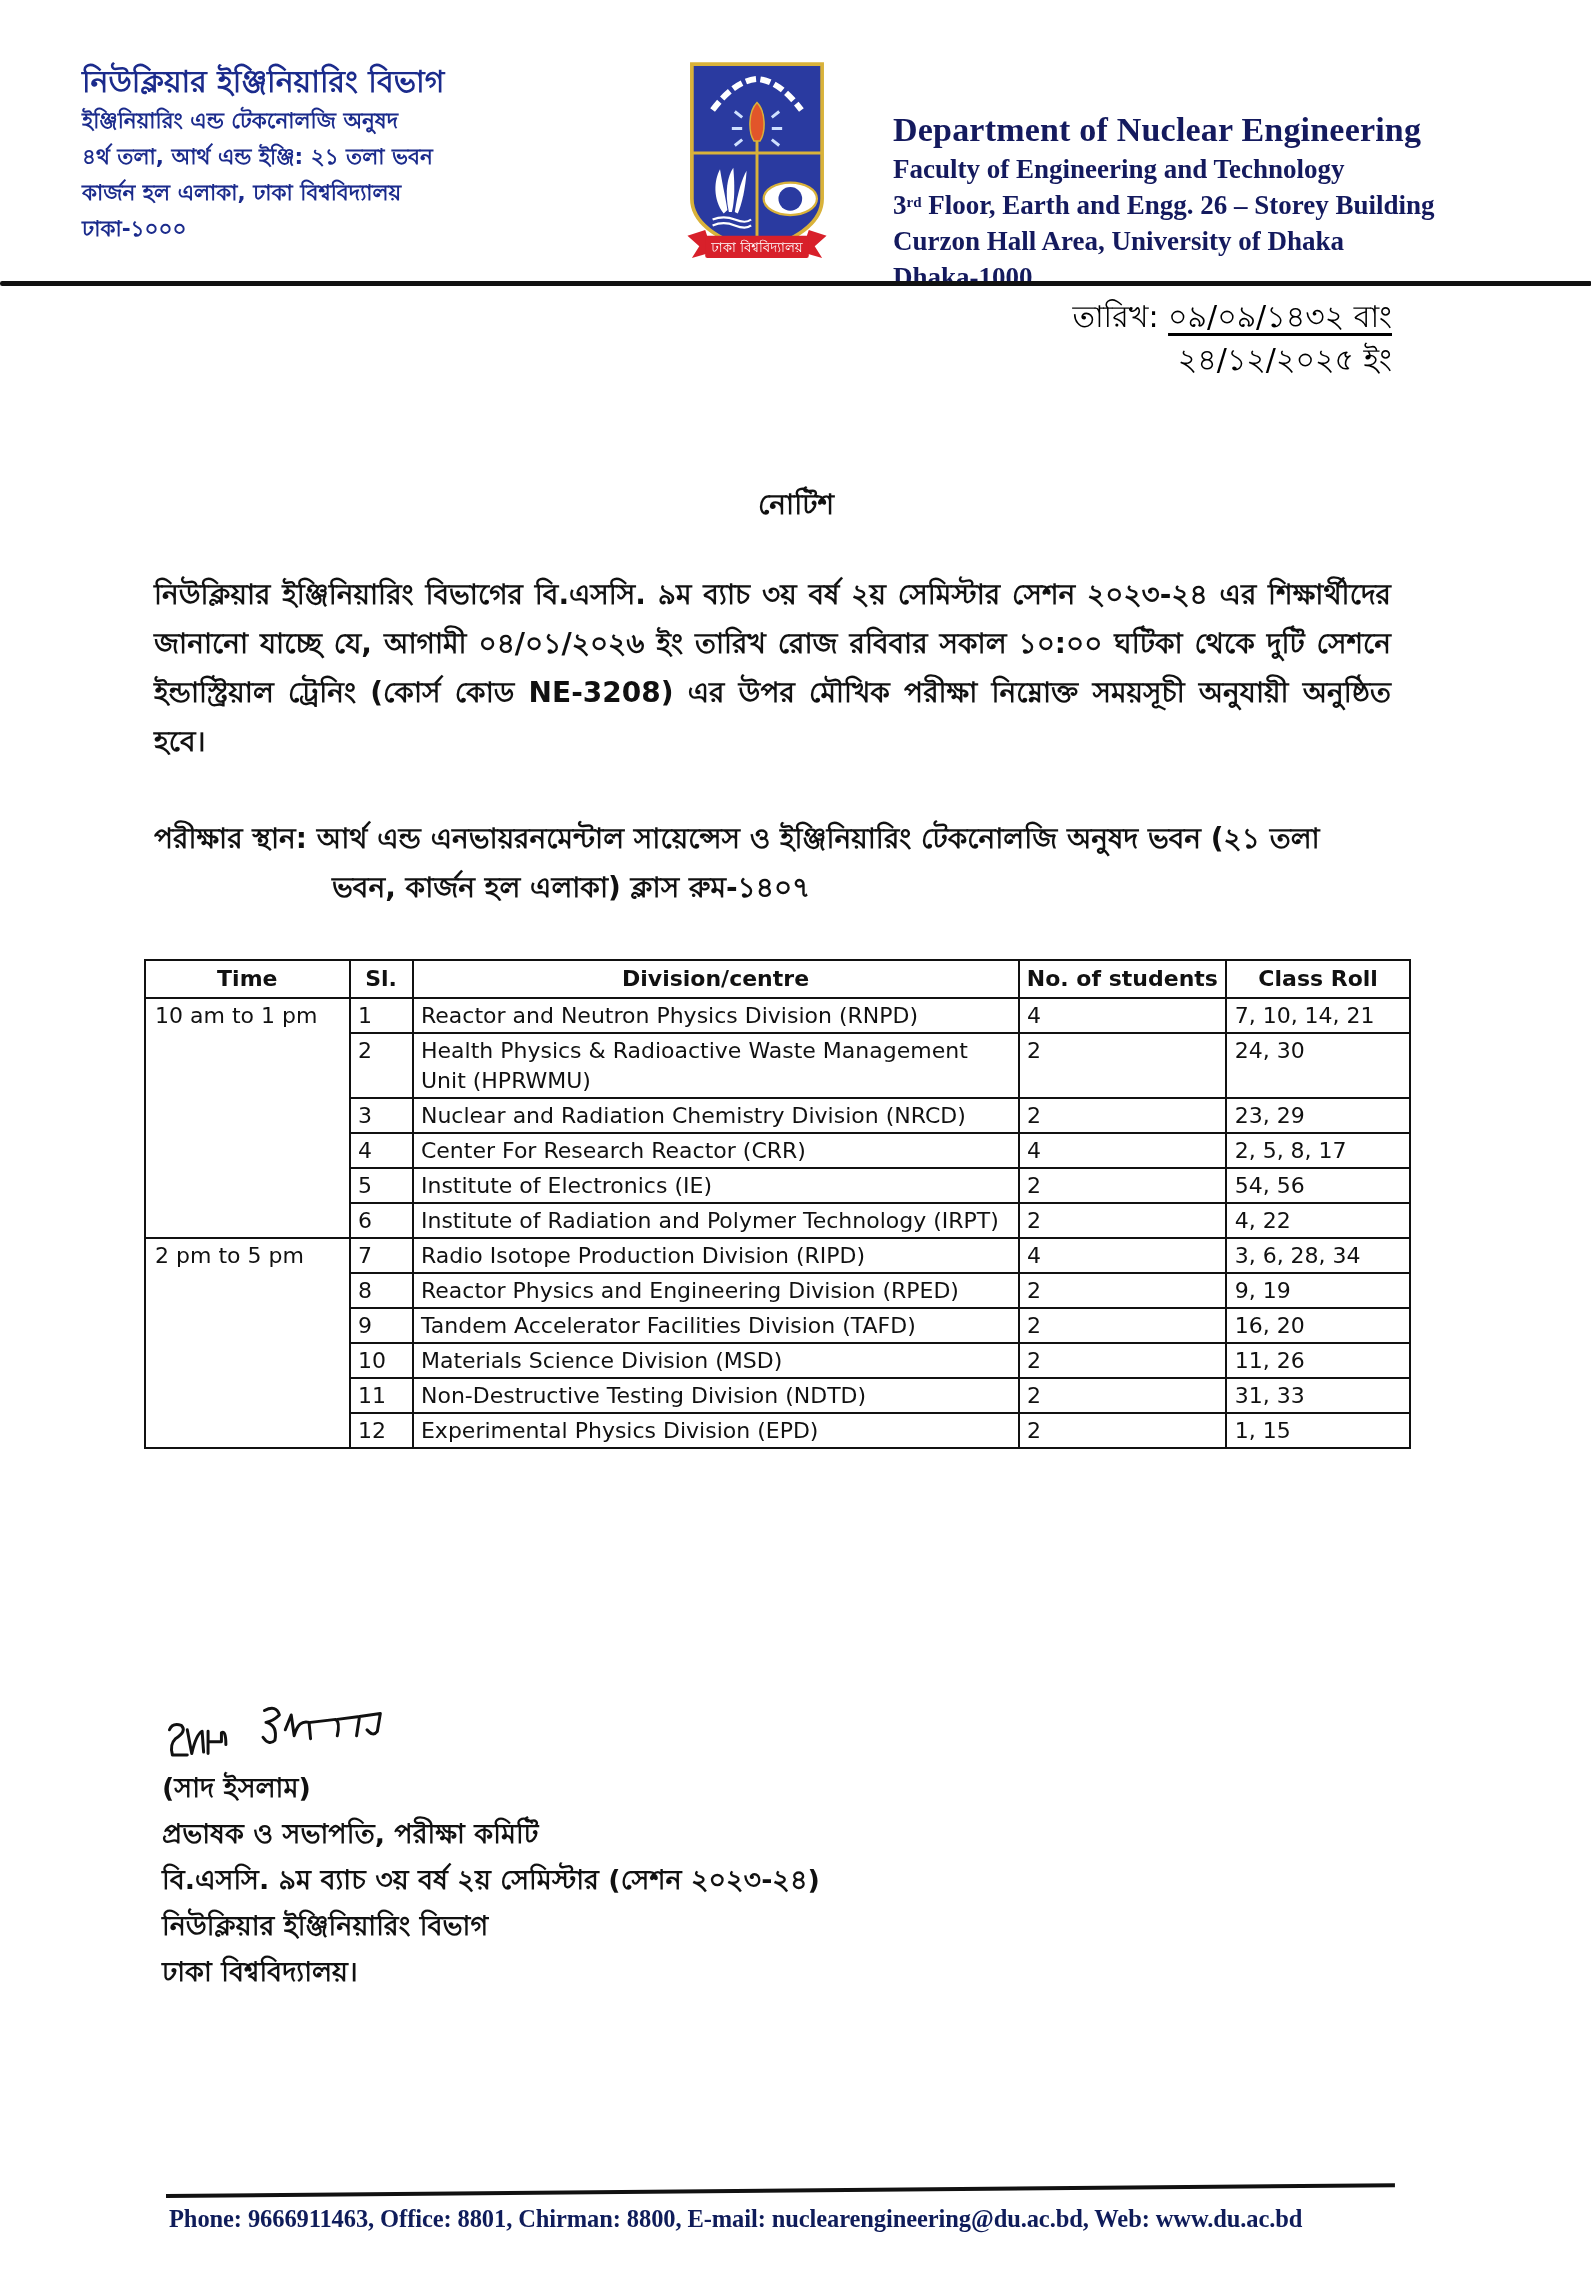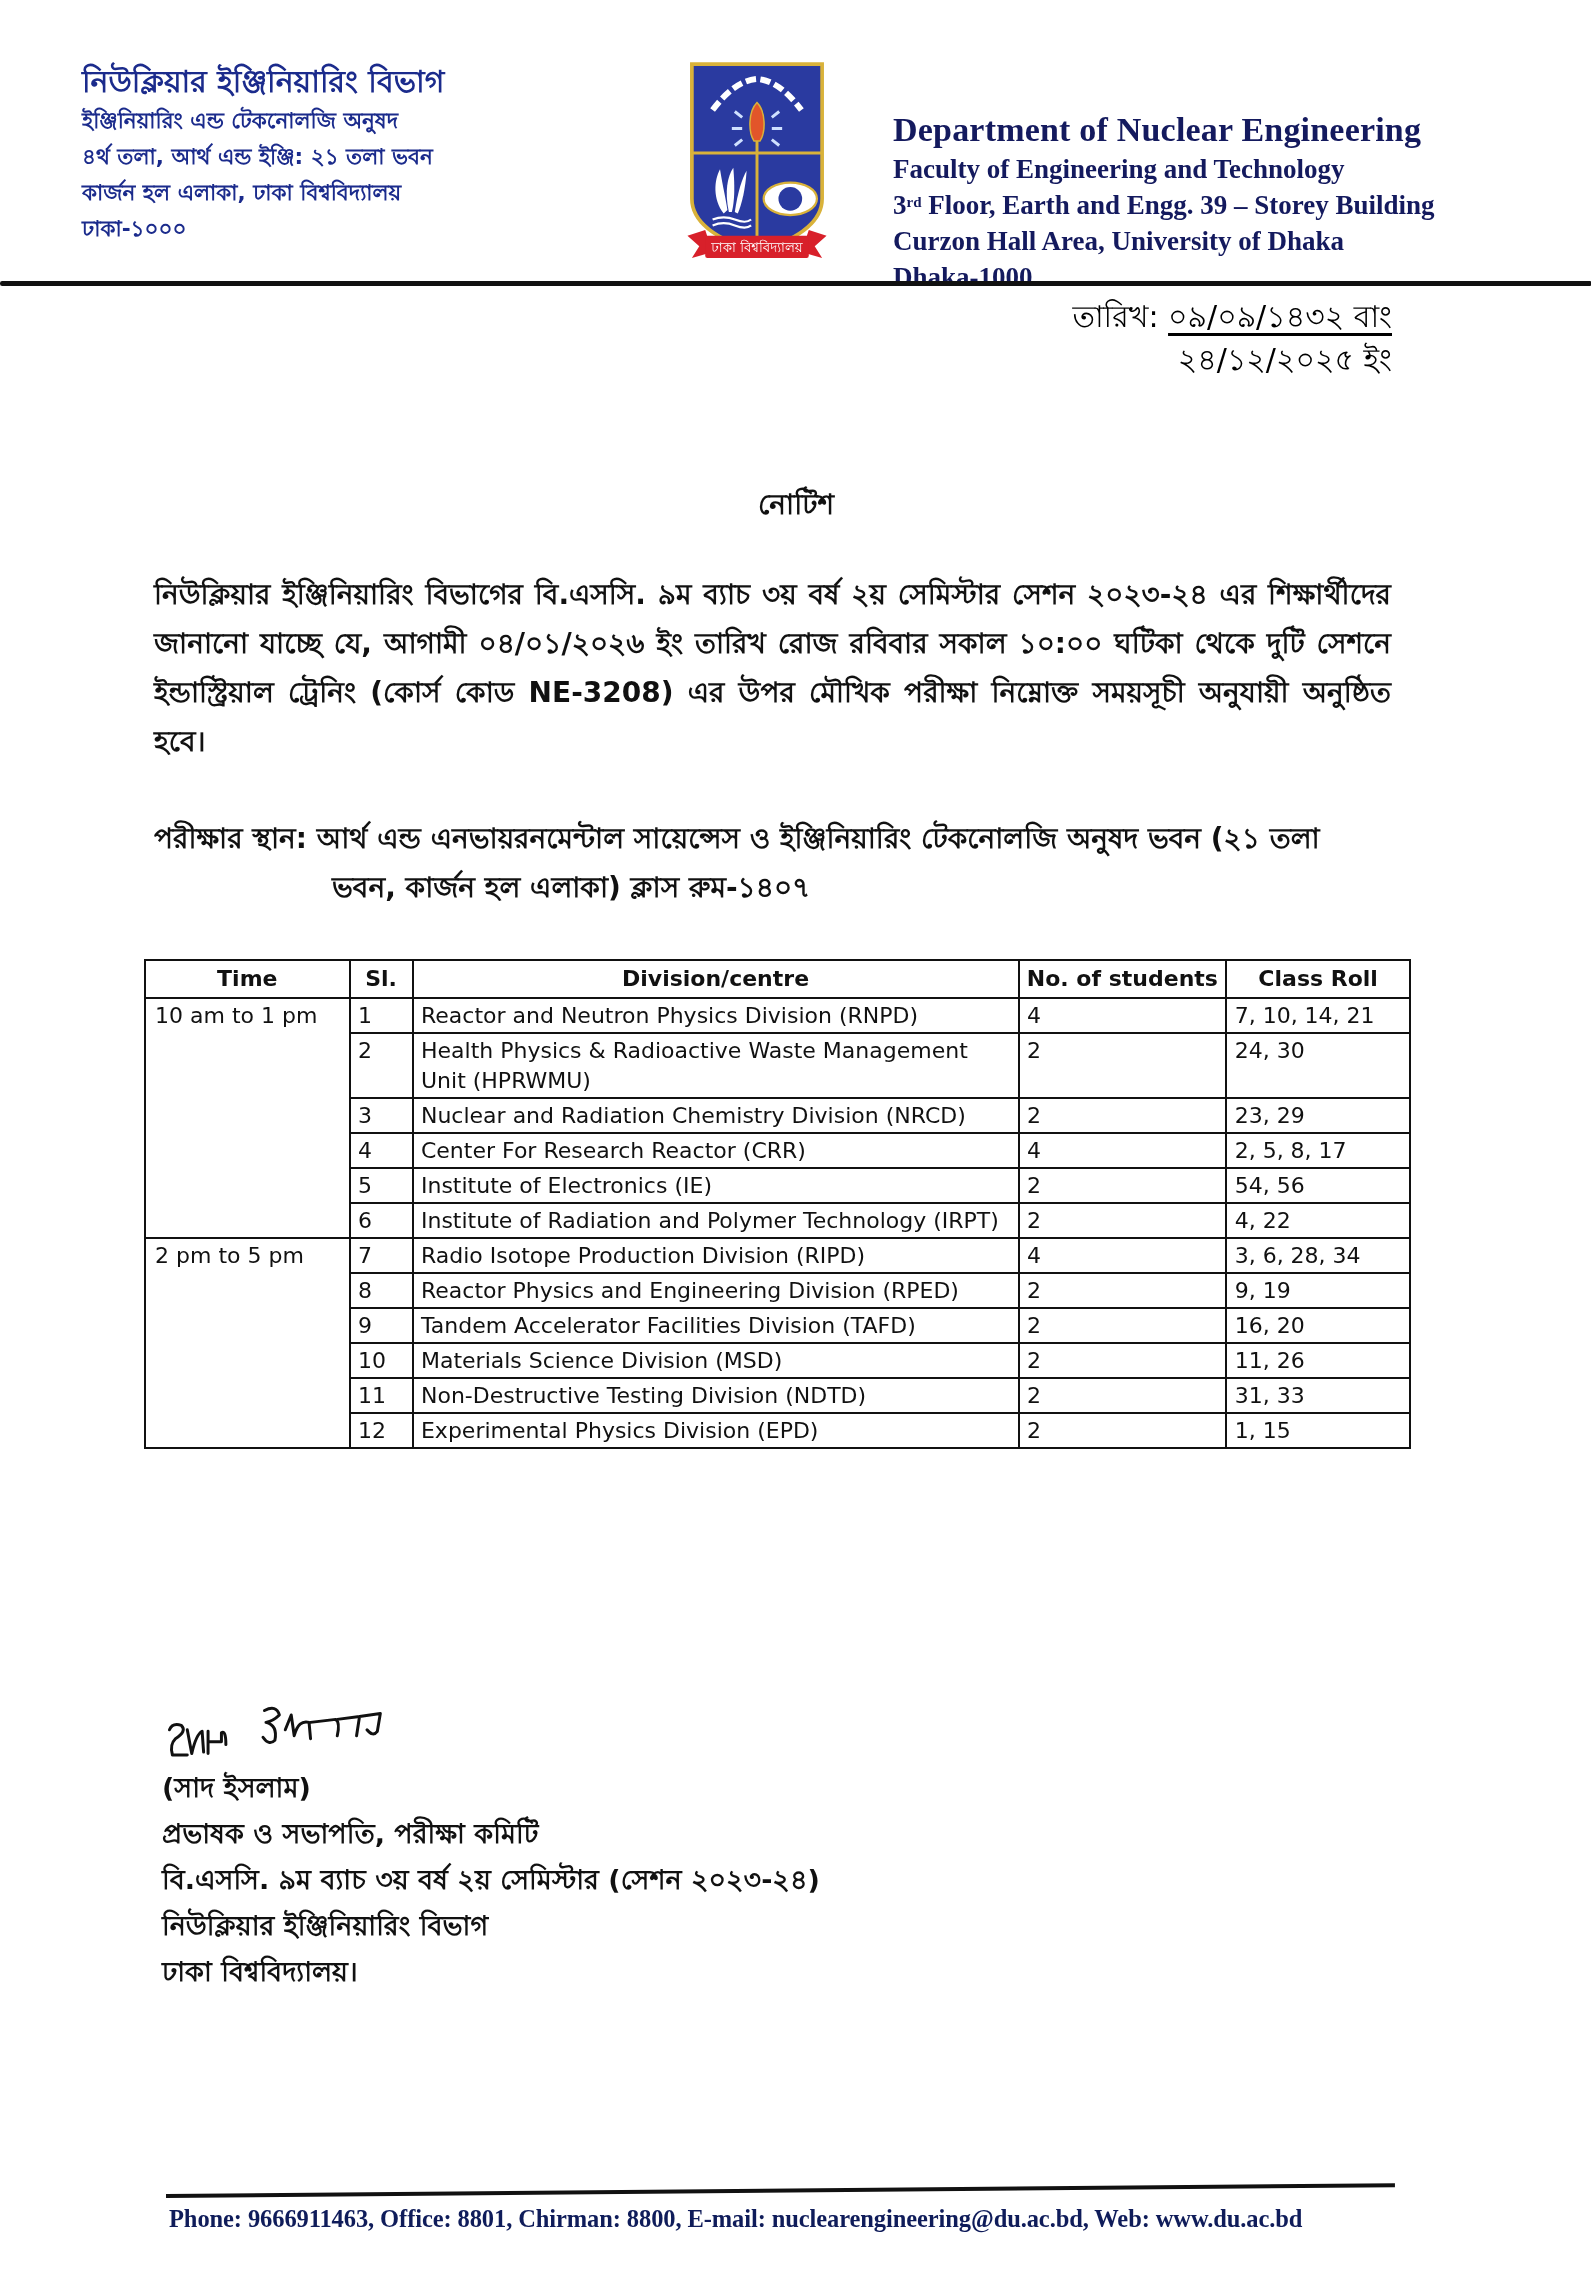--- a/index.html
+++ b/index.html
@@ -91,21 +91,21 @@
     <path d="M6 240 L30 232 L40 262 L12 270 L22 254 Z" fill="#d8202a"></path>
     <path d="M194 240 L170 232 L160 262 L188 270 L178 254 Z" fill="#d8202a"></path>
     <rect x="30" y="240" width="140" height="30" rx="3" fill="#d8202a"></rect>
     <text x="100" y="262" text-anchor="middle" font-size="18" fill="#ffffff" font-family="DejaVu Sans, sans-serif">ঢাকা বিশ্ববিদ্যালয়</text>
   </svg>
 </div>
 
 <div class="abs hdr-en">
   <div class="l0">Department of Nuclear Engineering</div>
   <div class="l1">Faculty of Engineering and Technology</div>
-  <div class="l1"><span>3</span><sup>rd</sup><span> Floor, Earth and Engg. 39 – Storey Building</span></div>
+  <div class="l1"><span>3</span><sup>rd</sup><span> Floor, Earth and Engg. 26 – Storey Building</span></div>
   <div class="l1">Curzon Hall Area, University of Dhaka</div>
   <div class="l1">Dhaka-1000</div>
 </div>
 
 <div class="abs rule-top"></div>
 
 <div class="abs date">
   <div><span>তারিখ: </span><span class="u">০৯/০৯/১৪৩২ বাং</span></div>
   <div>২৪/১২/২০২৫ ইং</div>
 </div>

